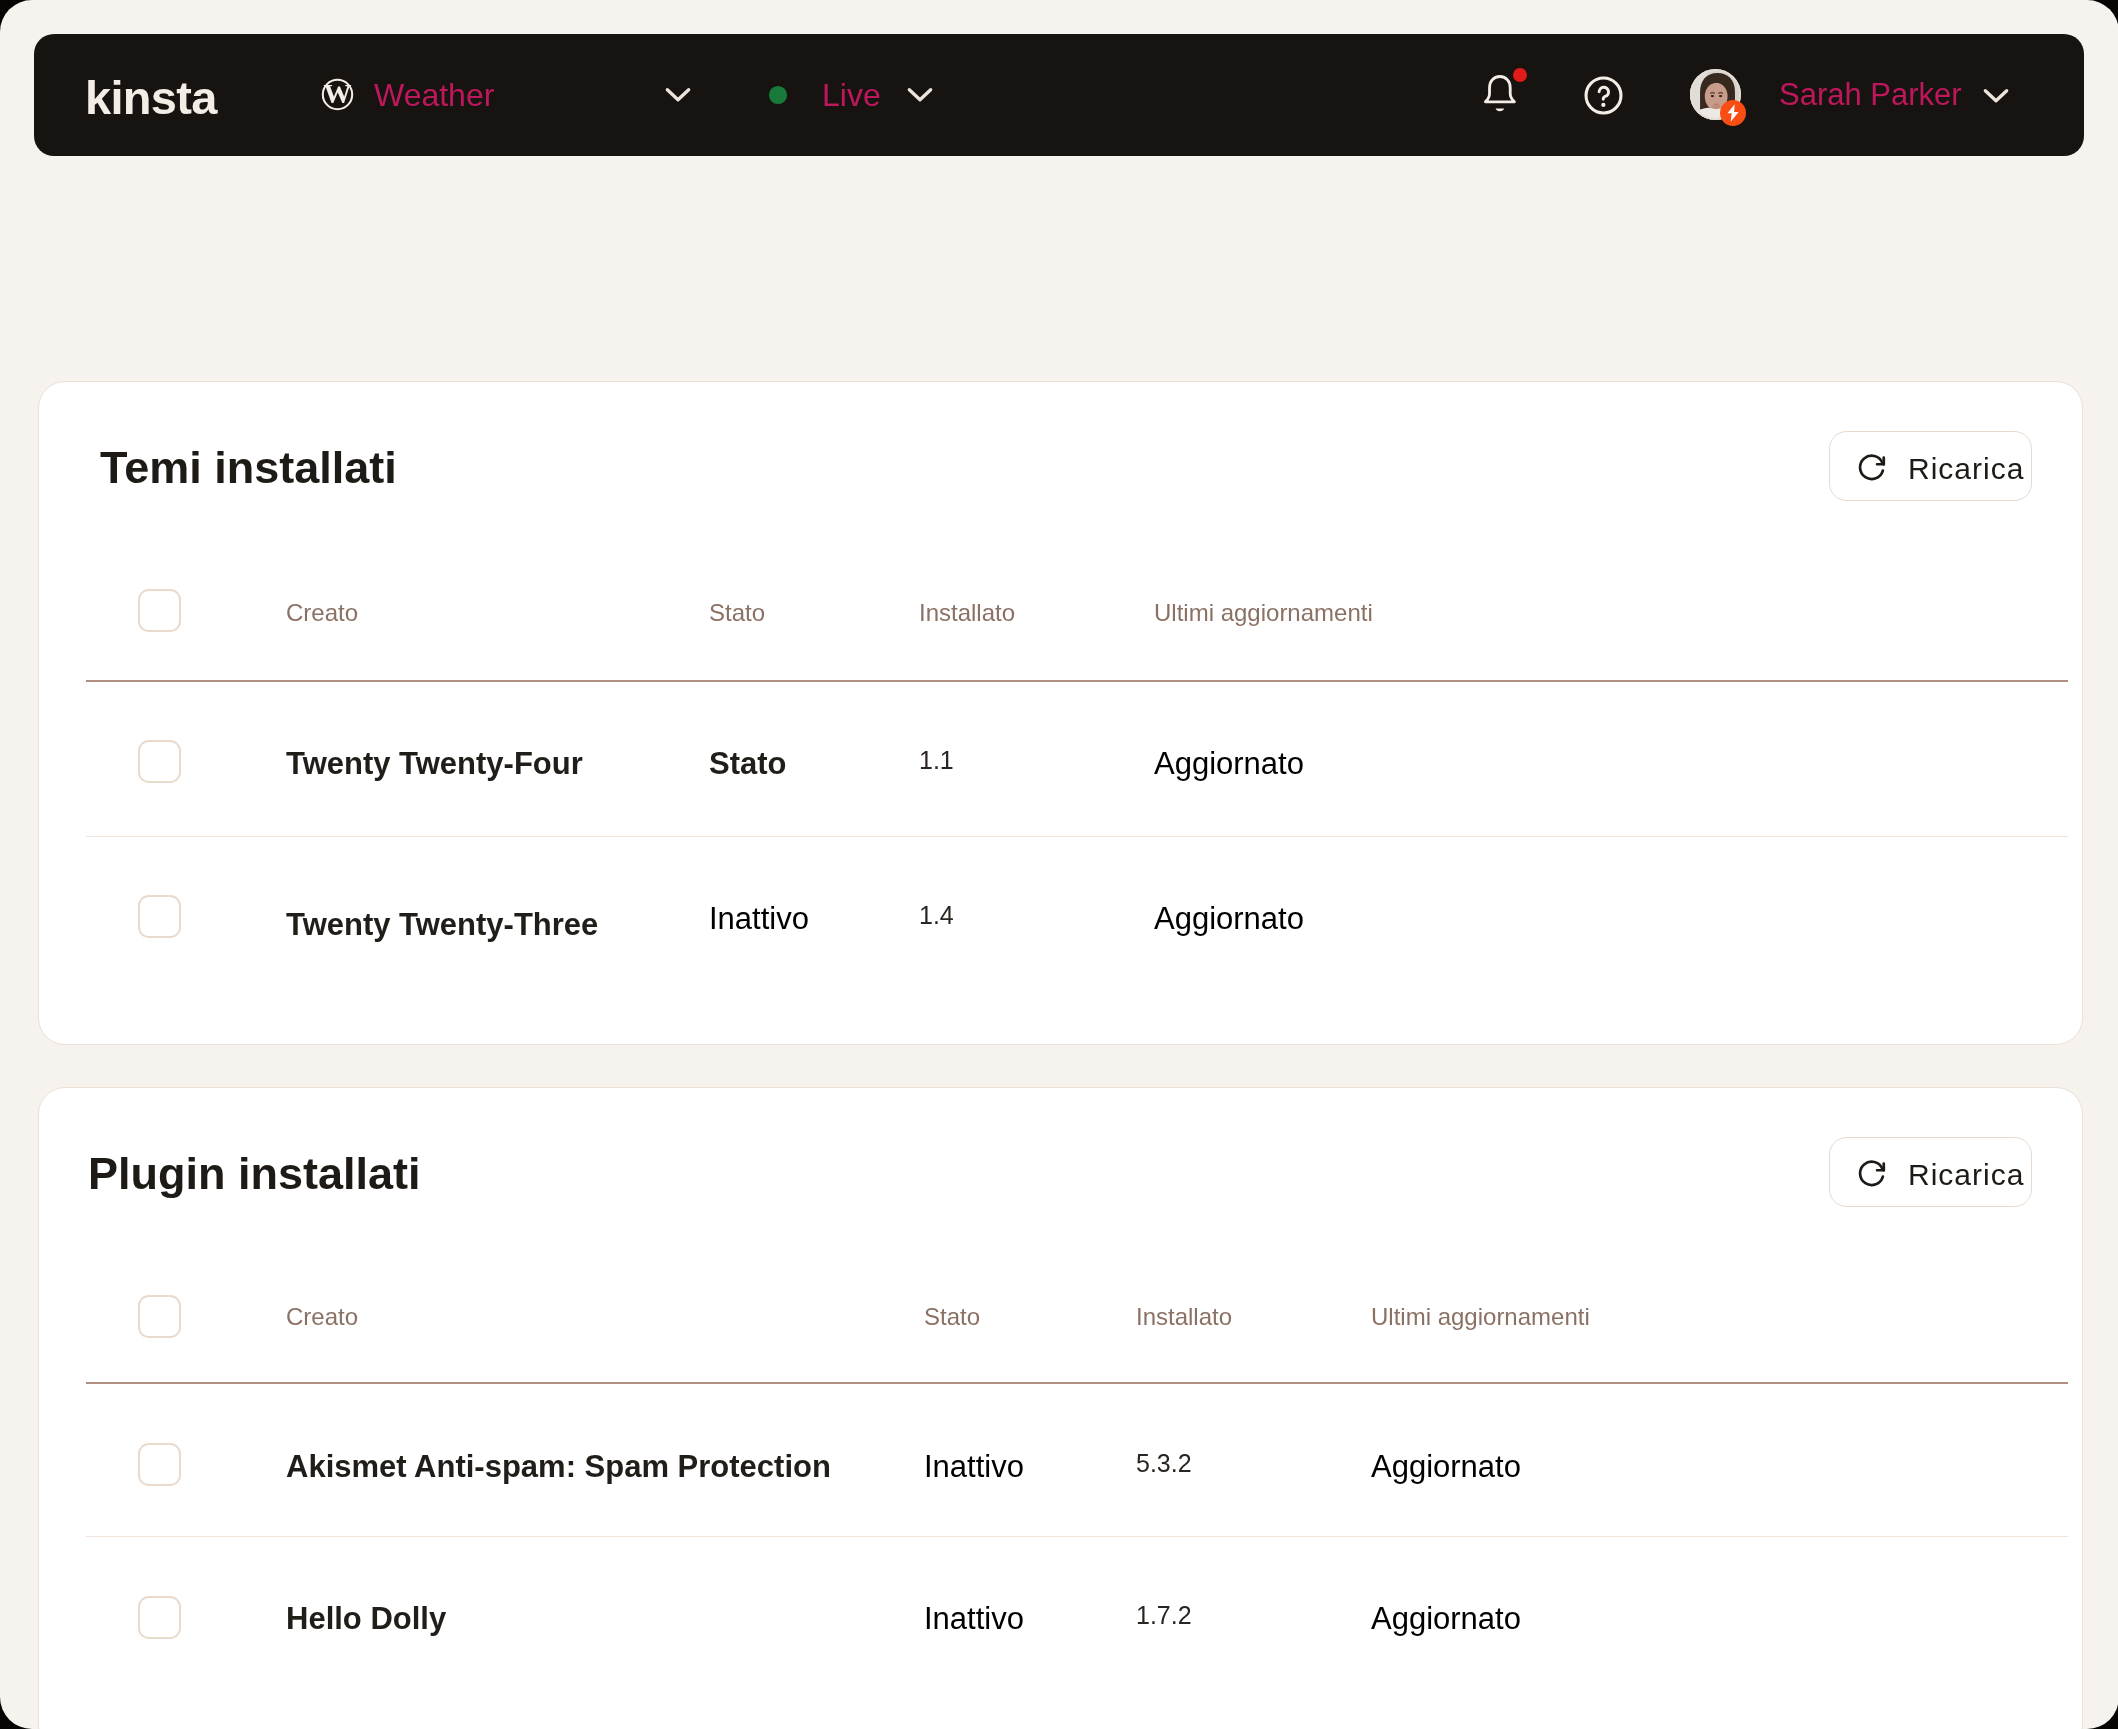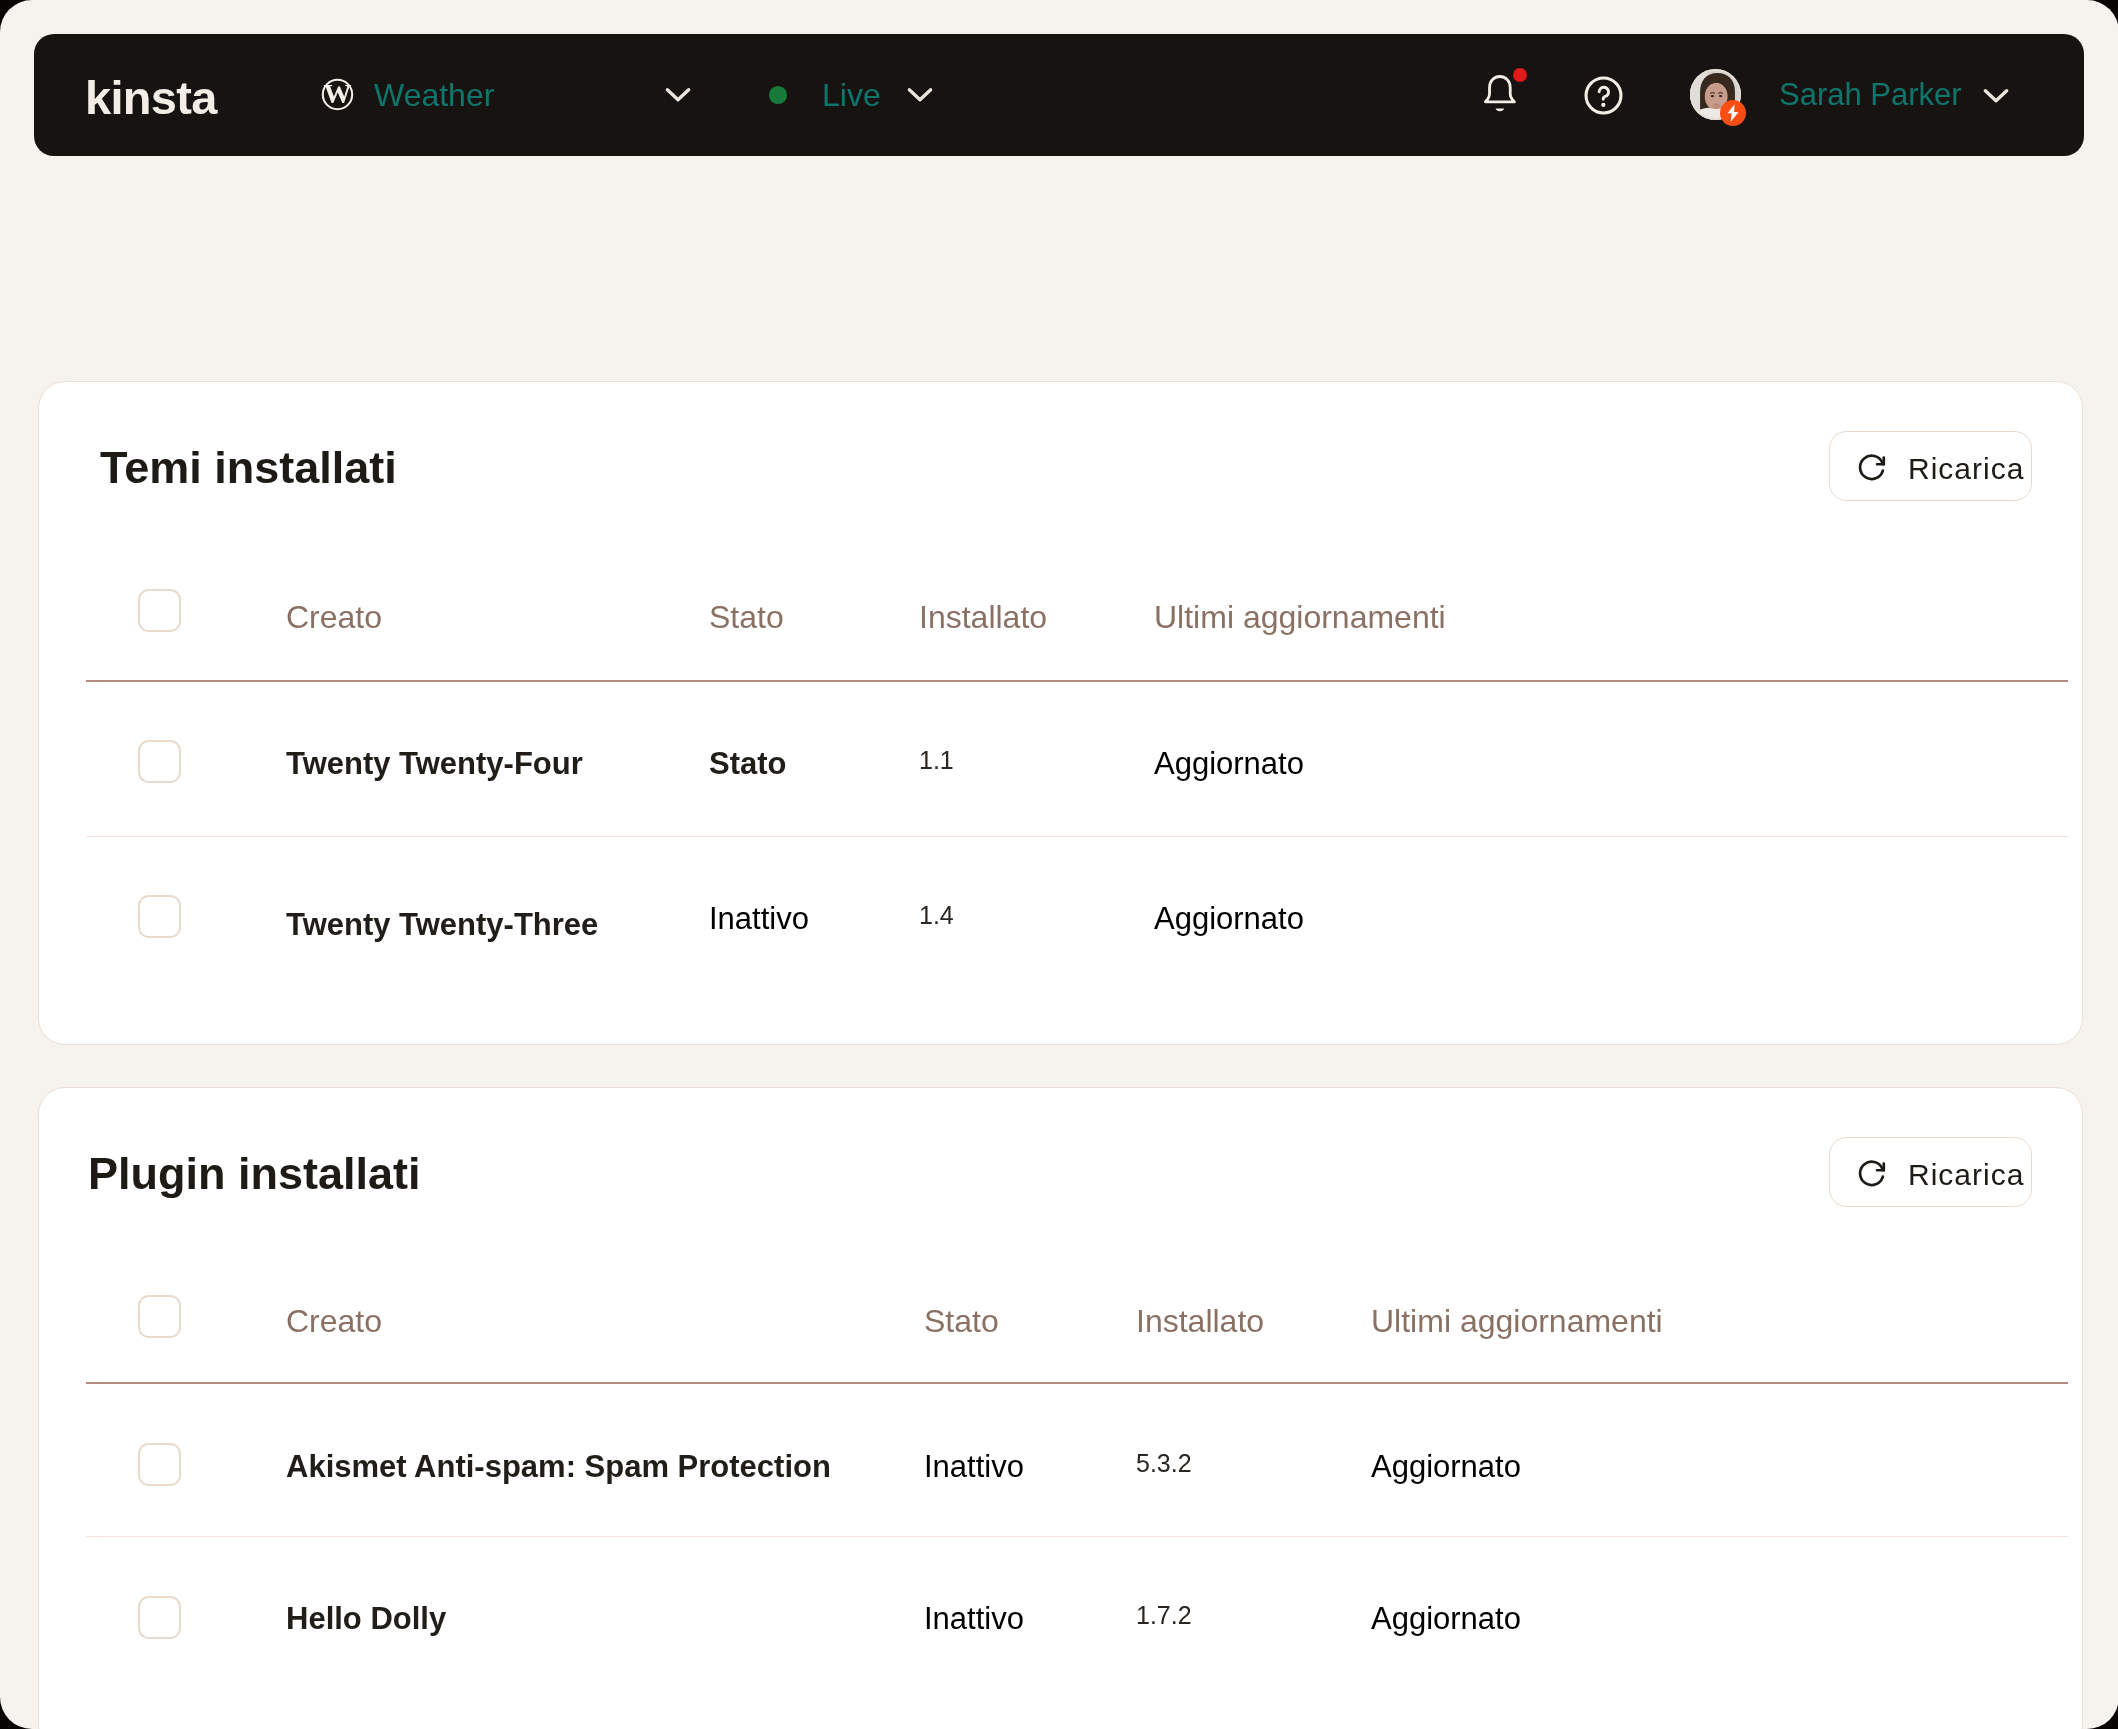--- a/index.html
+++ b/index.html
@@ -1,26 +1,26 @@
 <!DOCTYPE html>
 <html style="font-size:10.8px"><head>
 <meta charset="utf-8">
 <style>
   html,body{margin:0;padding:0;background:#060504;}
   body{width:2119px;height:1729px;position:relative;font-family:"Liberation Sans",sans-serif;}
   .page{position:absolute;left:0;top:0;width:2119px;height:1729px;background:#F6F2ED;border-radius:32px;overflow:hidden;}
   .abs{position:absolute;line-height:1;white-space:nowrap;}
   .nav{position:absolute;left:34px;top:34px;width:2050px;height:122px;border-radius:20px;background:#171310;}
-  .navtxt{color:#0f766e;font-size:32px;}
+  .navtxt{color:#be185d;font-size:32px;}
   .card{position:absolute;left:38px;width:2045px;height:664px;background:#fff;border:1.4px solid #ECDFD6;border-radius:27px;box-sizing:border-box;}
   .cardh{font-size:45px;font-weight:bold;color:#1E1A16;}
   .btn{position:absolute;left:1829px;width:203px;height:70px;border-radius:17.6px;border:1.4px solid #E7D9CE;background:#fff;box-sizing:border-box;}
   .btntxt{font-size:30px;color:#1E1A16;letter-spacing:1px;}
   .cb{position:absolute;left:138px;width:43px;height:43px;border:2.4px solid #E9DACE;border-radius:10.8px;background:#fff;box-sizing:border-box;}
-  .th{font-size:32px;color:#8A7164;}
+  .th{font-size:24px;color:#8A7164;}
   .td{font-size:31px;color:#000000;}
   .tdname{font-size:31px;font-weight:bold;color:#211D19;}
   .tdver{font-size:25px;color:#2A2521;}
   .sepA{position:absolute;left:86px;width:1982px;height:2px;background:#B28E81;}
   .sepB{position:absolute;left:86px;width:1982px;height:1.4px;background:#F0E4DC;}
 </style>
 </head>
 <body>
 <div class="page">
   <div class="nav"></div>

